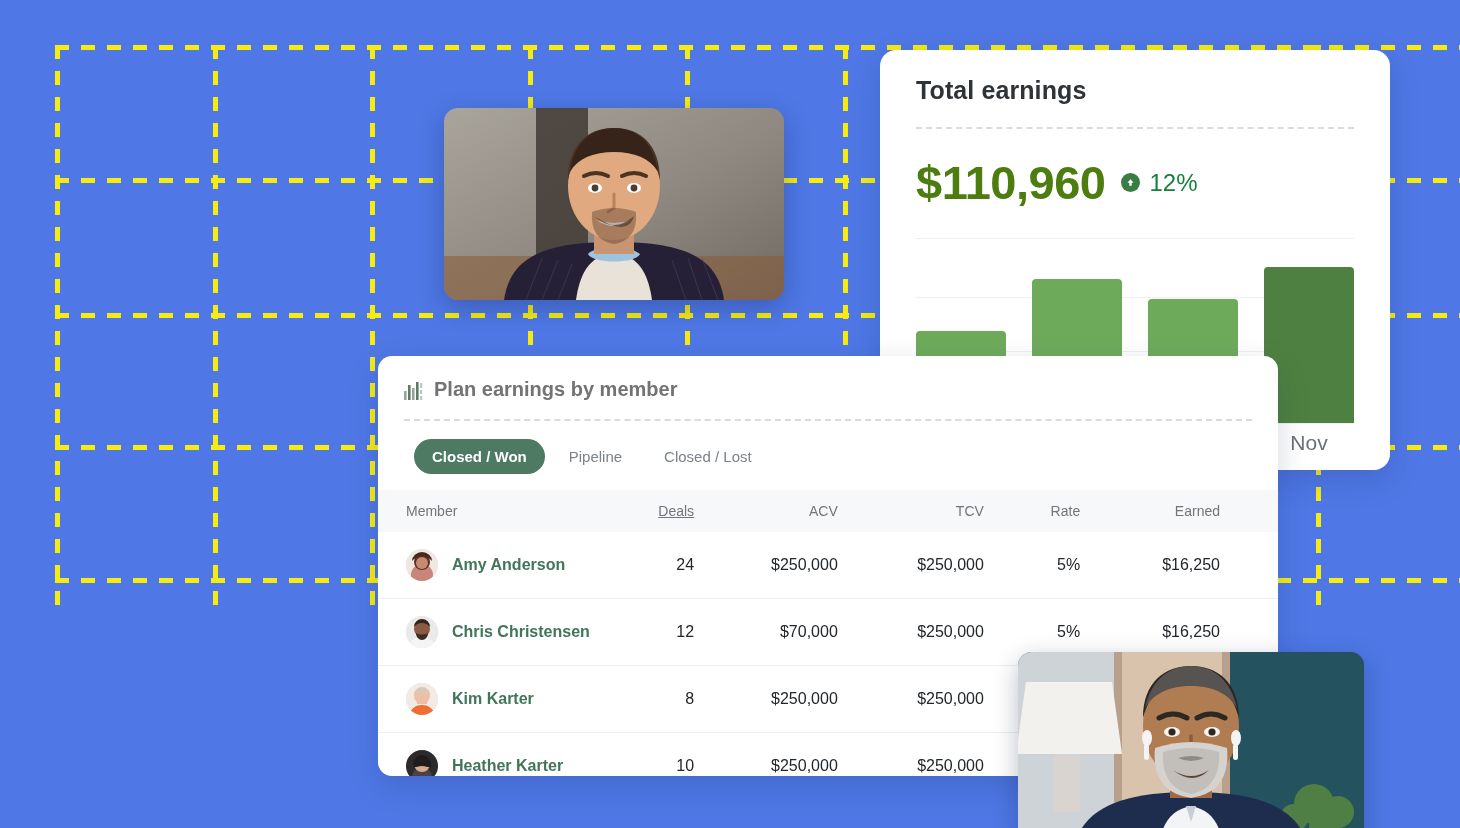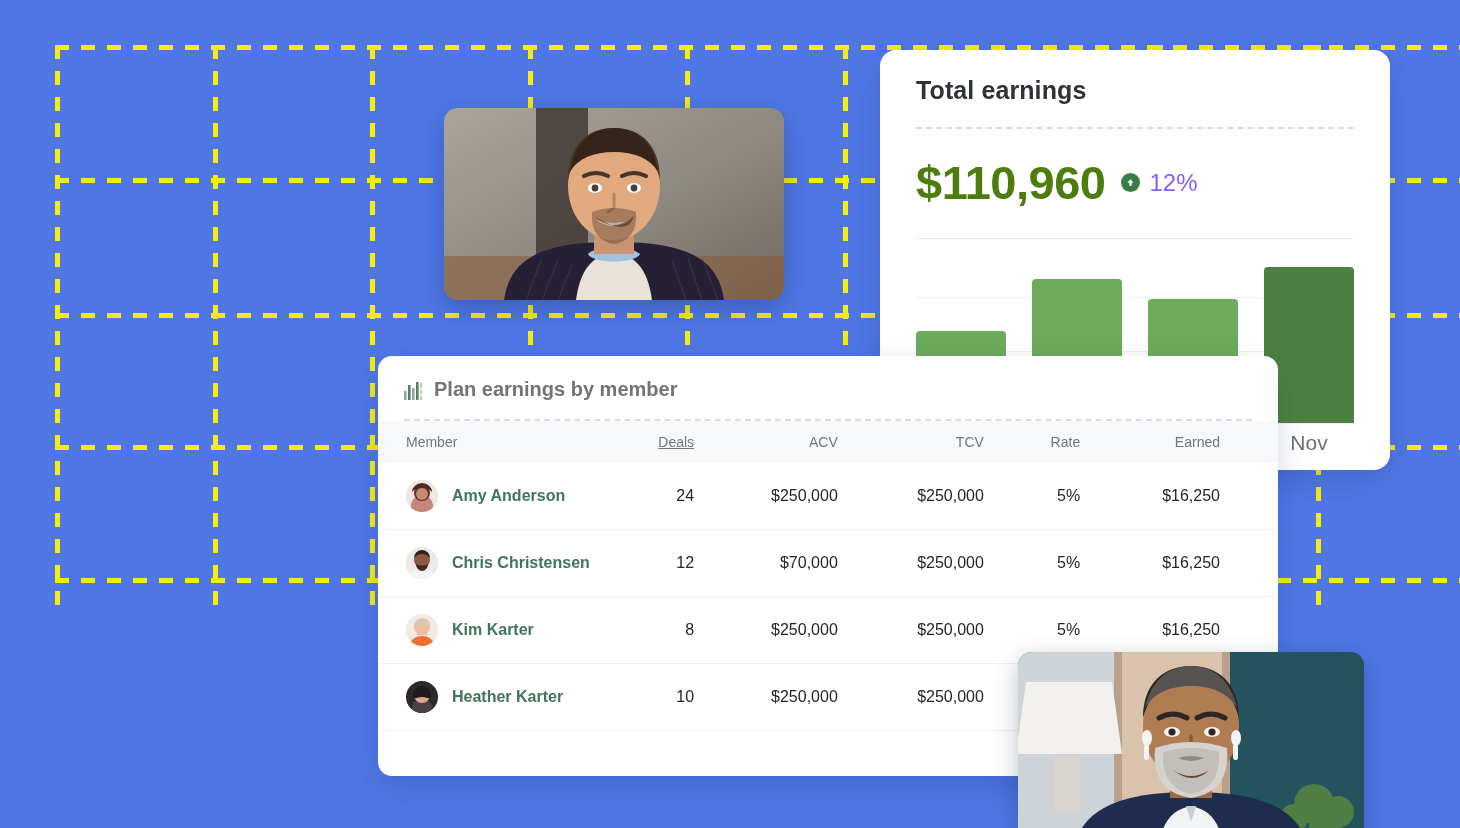--- a/index.html
+++ b/index.html
@@ -83,21 +83,21 @@
     width: 19px; height: 19px;
     border-radius: 50%;
     background: #3a7d44;
     display: flex;
     align-items: center;
     justify-content: center;
   }
   .delta-badge svg { display: block; }
   .delta-value {
     font-size: 24px;
-    color: #8b5cf6;
+    color: #15803d;
     font-weight: normal;
   }
   .solid-div { height: 1px; background: #eceef0; }
 
   
   .chart-wrap {
     position: relative;
     flex: 1;
     margin-top: 6px;
     padding-bottom: 2px;
@@ -326,20 +326,25 @@
             <rect x="16" y="3" width="2.2" height="5" fill="#b9c7bf"></rect>
             <rect x="16" y="10" width="2.2" height="4" fill="#b9c7bf"></rect>
             <rect x="16" y="16" width="2.2" height="4" fill="#b9c7bf"></rect>
           </svg>
         </span>
         <span class="table-title">Plan earnings by member</span>
       </div>
 
       <div class="dashed-div"></div>
 
+      <div class="tabs">
+        <div class="tab active">Closed / Won</div>
+        <div class="tab">Pipeline</div>
+        <div class="tab">Closed / Lost</div>
+      </div>
     </div>
 
     <table>
       <thead>
         <tr>
           <th>Member</th>
           <th class="num c-deals">Deals</th>
           <th class="num c-acv">ACV</th>
           <th class="num c-tcv">TCV</th>
           <th class="num c-rate">Rate</th>

